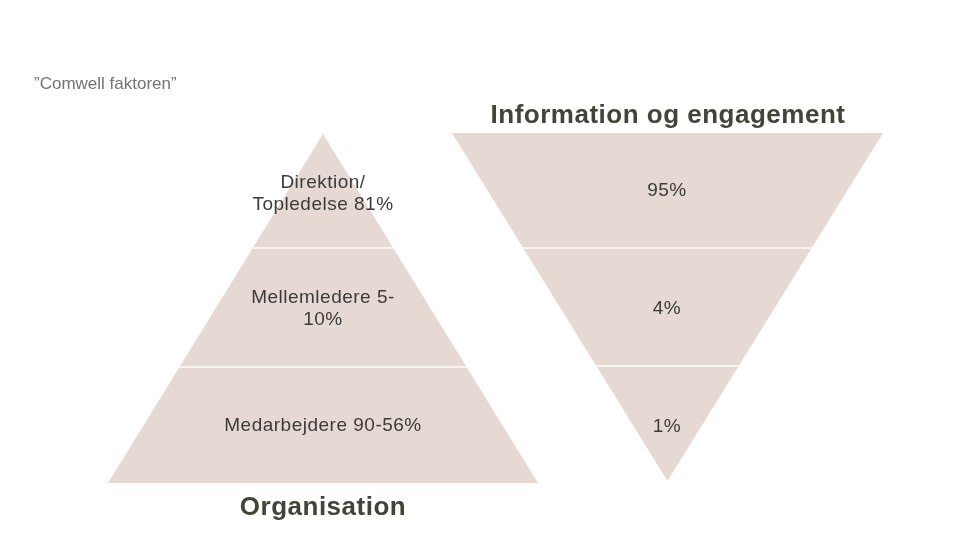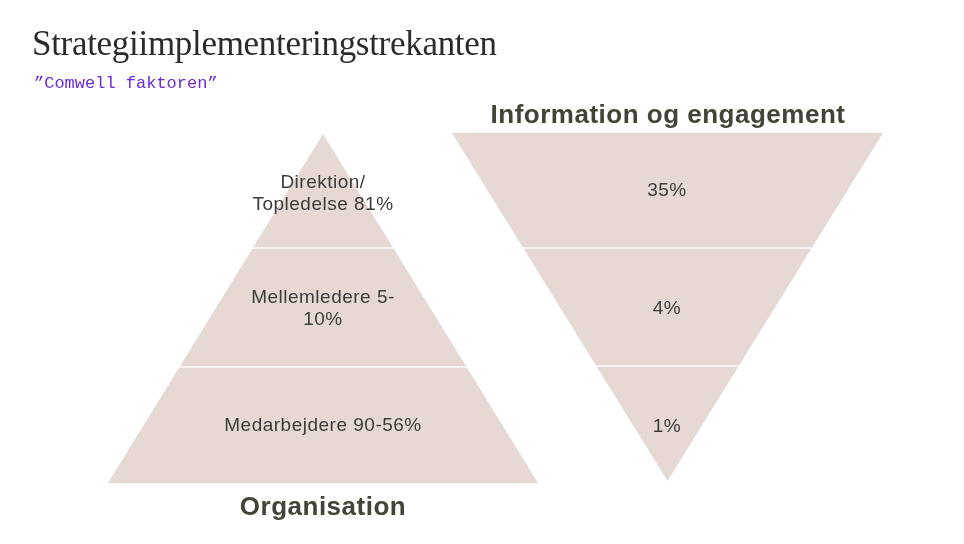--- a/index.html
+++ b/index.html
@@ -21,23 +21,22 @@
     font-weight: normal;
     color: #2c2b29;
     letter-spacing: -0.3px;
     white-space: nowrap;
   }
   .page-subtitle {
     position: absolute;
     left: 34px;
     top: 74px;
     font-size: 17px;
-    color: #6d28d9;
+    color: #737373;
     white-space: nowrap;
-    font-family: Liberation Mono, monospace;
   }
   .pyramid-heading {
     position: absolute;
     font-size: 26px;
     font-weight: bold;
     color: #434439;
     letter-spacing: 0.5px;
     text-align: center;
   }
   .heading-right { left: 452px; top: 99px; width: 432px; }
@@ -79,35 +78,34 @@
       <line x1="100" y1="367" x2="546" y2="367" stroke-width="2" stroke="#f8f2f0"></line>
     </g>
 
     <polygon points="452,133 883,133 667.5,481" fill="#e6d9d4"></polygon>
     <g clip-path="url(#clip-right-pyramid)">
       <line x1="444" y1="248" x2="891" y2="248" stroke-width="2" stroke="#f8f2f0"></line>
       <line x1="444" y1="366" x2="891" y2="366" stroke-width="2" stroke="#f8f2f0"></line>
     </g>
   </svg>
 
-  <div class="page-title">Strategiimplementeringstrekanten</div>
 
   <div class="page-subtitle">”Comwell faktoren”</div>
 
   <div class="pyramid-heading heading-right">Information og engagement</div>
 
   <div class="pyramid-heading heading-left">Organisation</div>
 
   <div class="level-label lvl-l1">Direktion/
 Topledelse 81%</div>
 
   <div class="level-label lvl-l2">Mellemledere 5-
 10%</div>
 
   <div class="level-label lvl-l3">Medarbejdere 90-56%</div>
 
-  <div class="level-label lvl-r1">35%</div>
+  <div class="level-label lvl-r1">95%</div>
 
   <div class="level-label lvl-r2">4%</div>
 
   <div class="level-label lvl-r3">1%</div>
 
 </div>
 
 </body></html>

